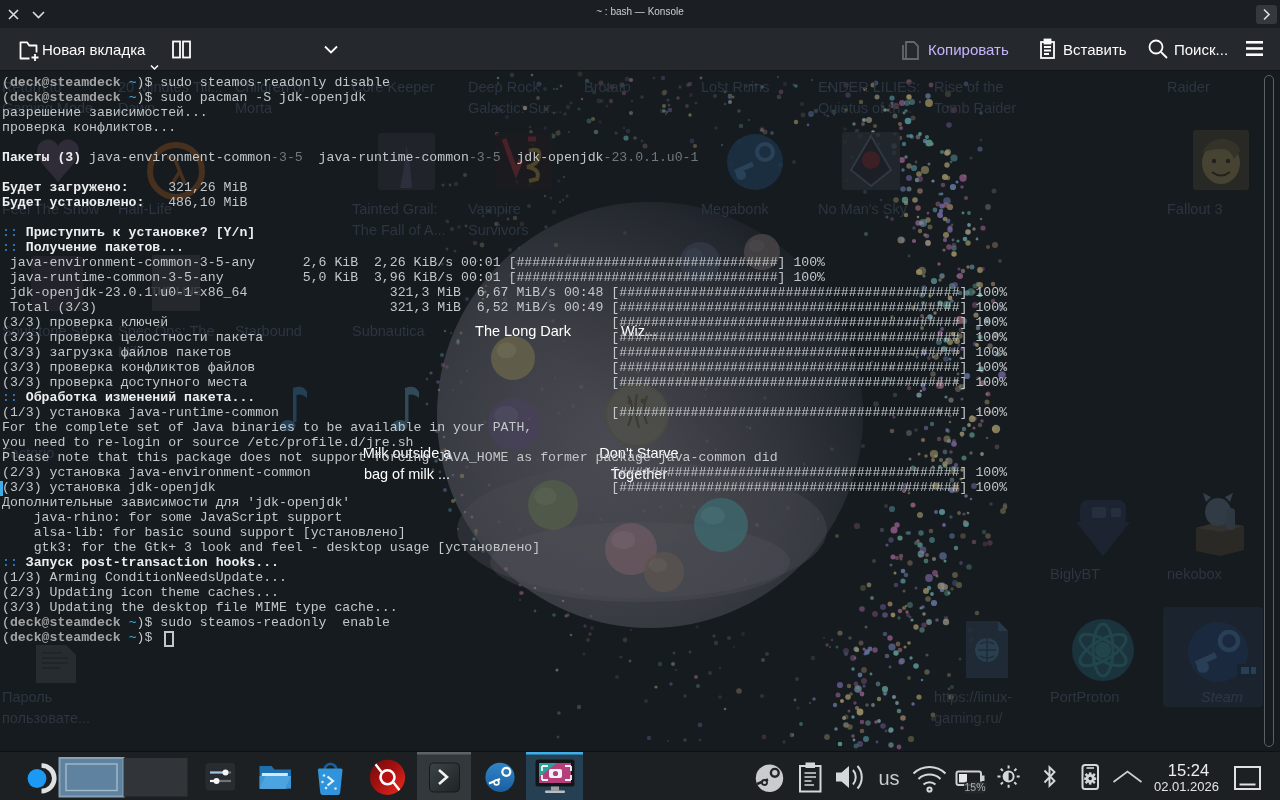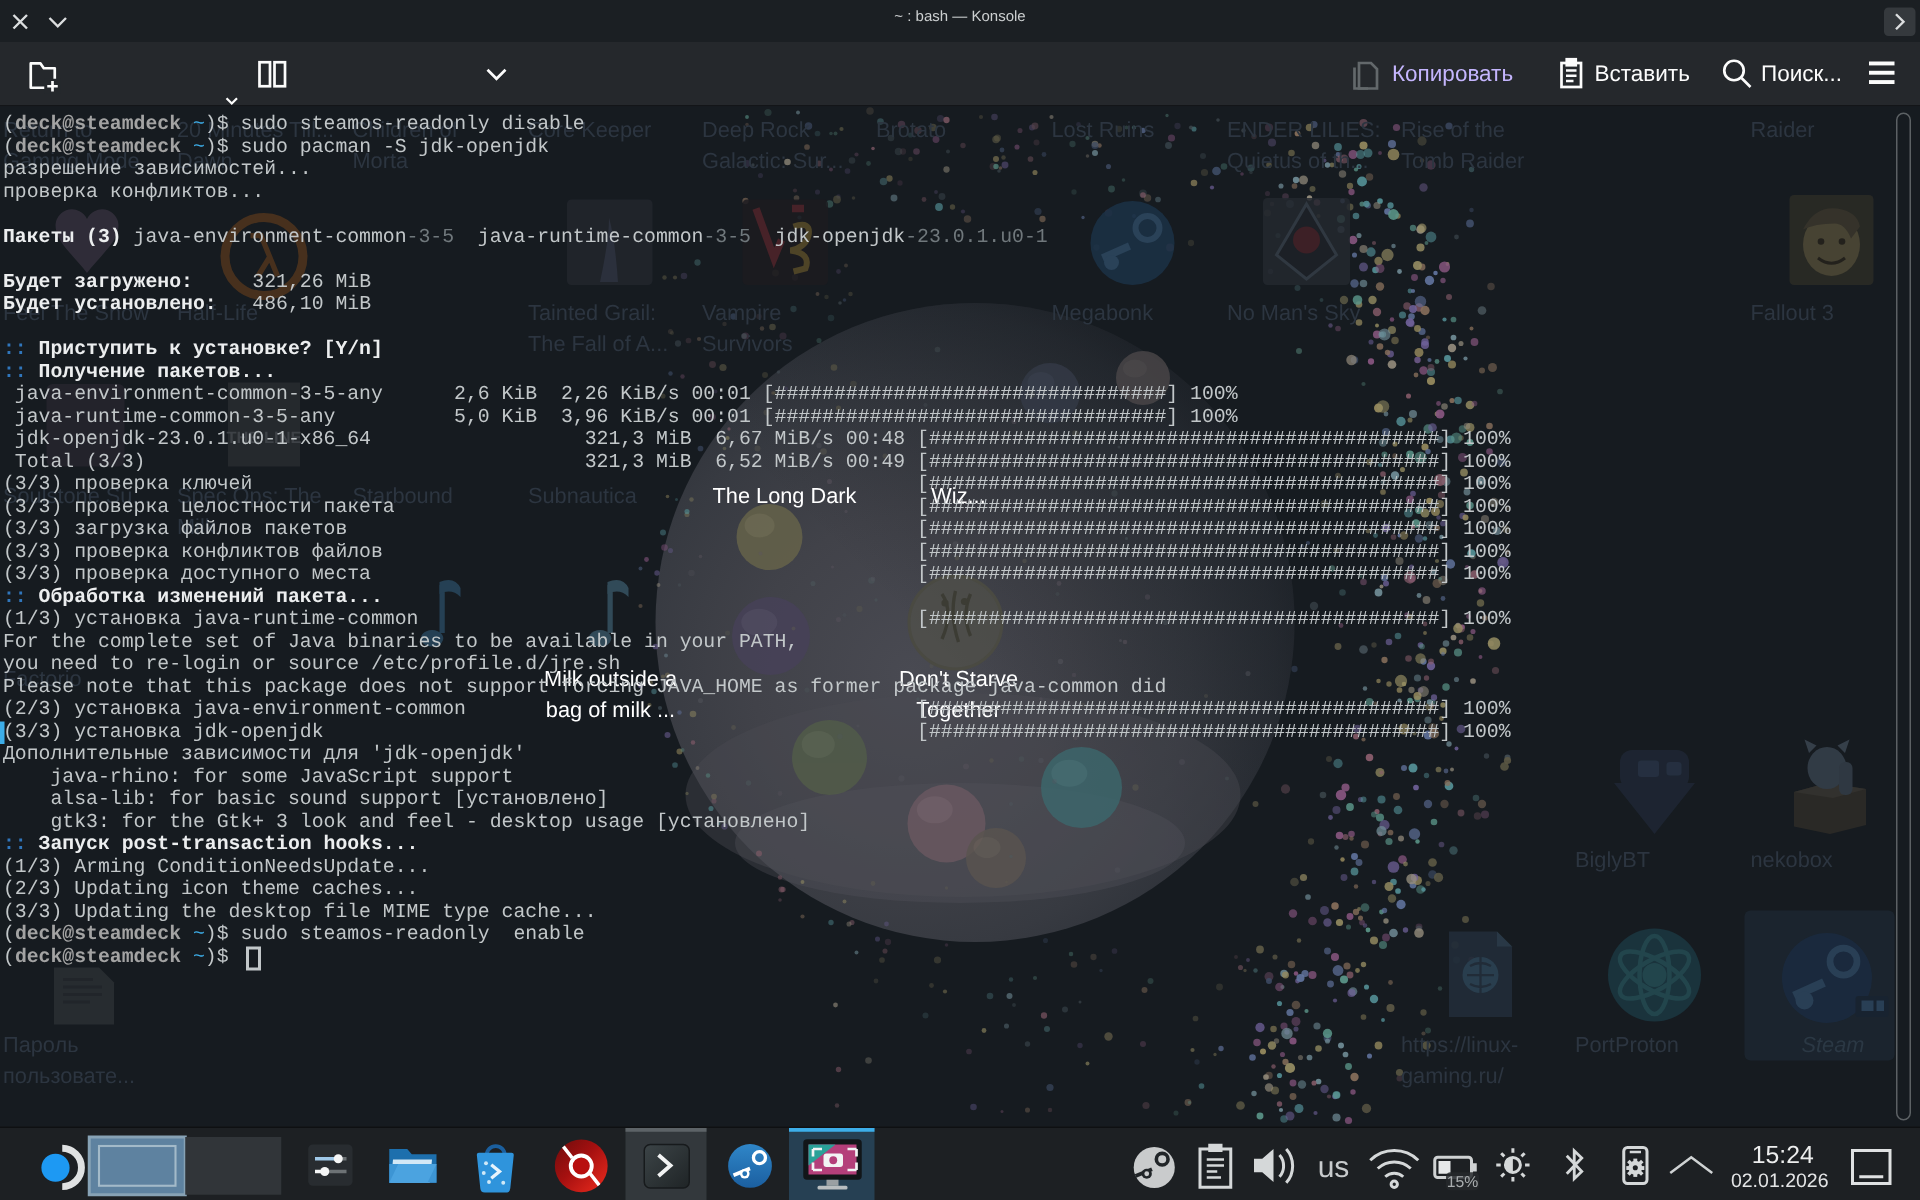--- a/index.html
+++ b/index.html
@@ -52,20 +52,21 @@
 <path d="M1044 19 h7 M1044 22.5 h7 M1044 26 h5"></path>
 <circle cx="1156" cy="19" r="6.5"></circle>
         <path d="M1161 24 l6 6"></path>
 </g>
 <g fill="#fcfcfc">
         <rect x="1246" y="13" width="17" height="2.6"></rect>
         <rect x="1246" y="19.2" width="17" height="2.6"></rect>
         <rect x="1246" y="25.4" width="17" height="2.6"></rect>
       </g>
 </svg>
+<div class="tbtn" style="left:42px">Новая вкладка</div>
 <div class="tbtn dis" style="left:928px">Копировать</div>
 <div class="tbtn" style="left:1063px">Вставить</div>
 <div class="tbtn" style="left:1174px">Поиск...</div>
 </div>
 <div class="term">
 <svg width="1280" height="680" style="position:absolute;left:0;top:0">
 <defs>
 <radialGradient id="disc" cx="40%" cy="58%" r="62%">
           <stop offset="0%" stop-color="#494a52"></stop>
           <stop offset="40%" stop-color="#414249"></stop>

